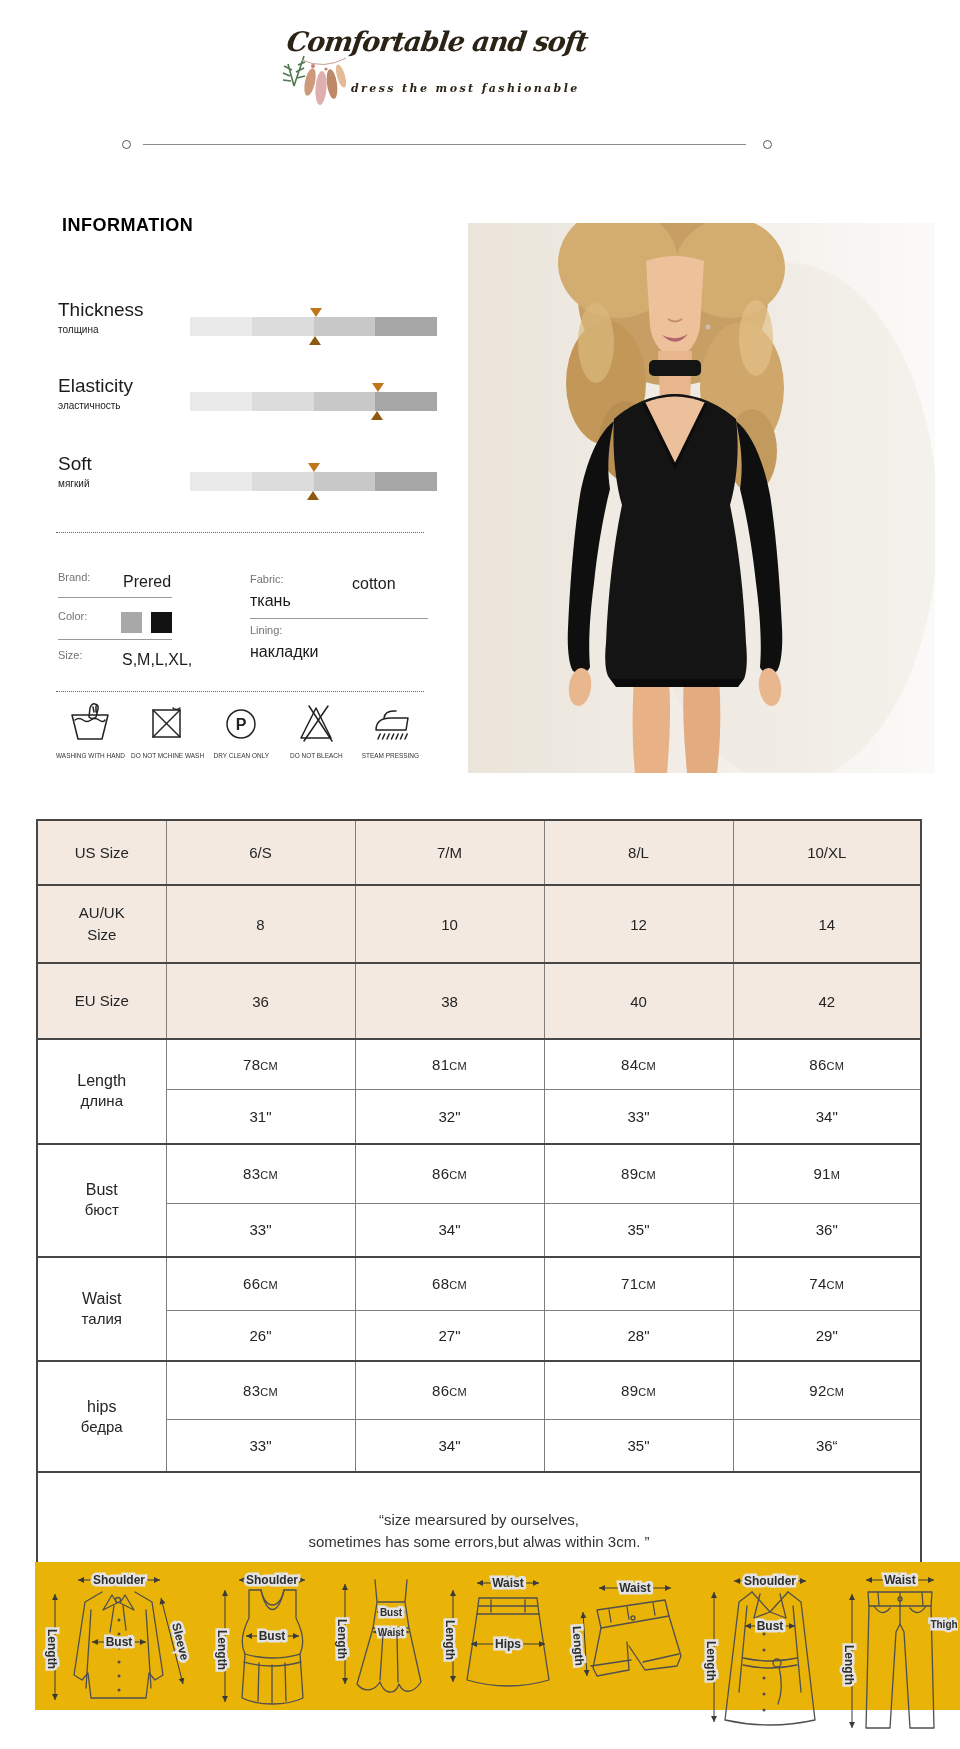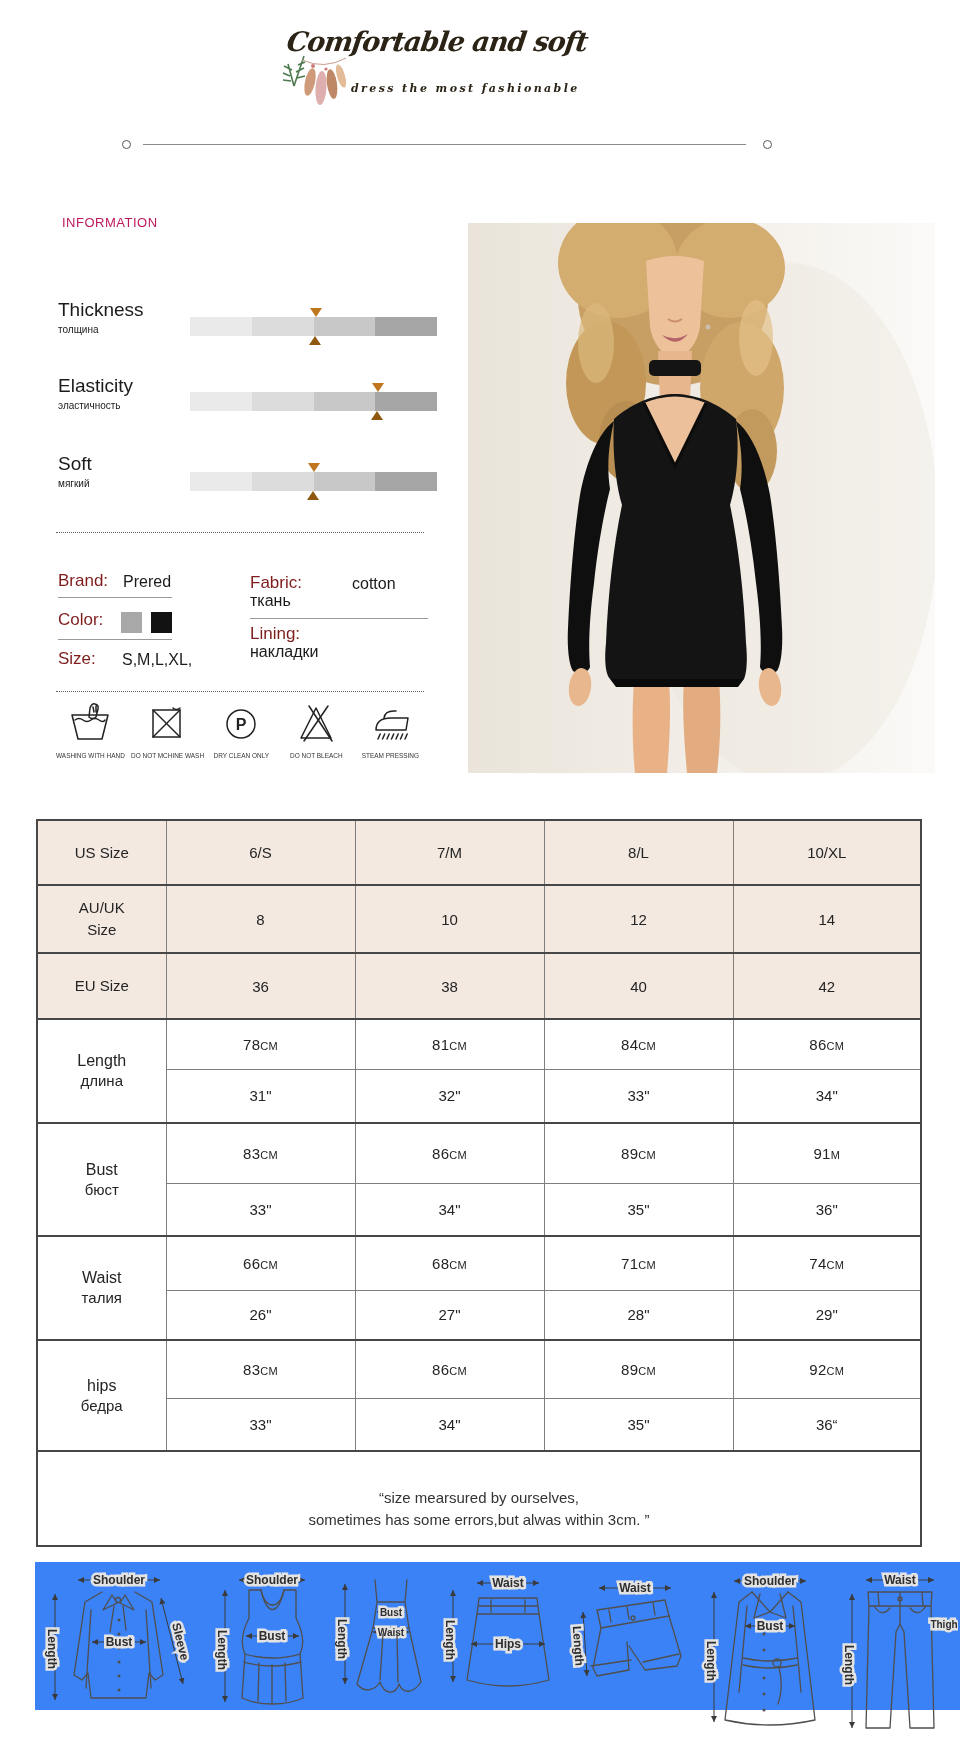--- a/index.html
+++ b/index.html
@@ -10,69 +10,69 @@
     font-family:"DejaVu Serif",serif;font-style:italic;font-weight:bold;
     font-size:27px;letter-spacing:-1px;color:#2b2416;transform:skewX(-8deg);}
   .brand-sub{position:absolute;left:351px;top:82px;white-space:nowrap;
     font-family:"DejaVu Serif",serif;font-style:italic;font-weight:bold;
     font-size:11px;letter-spacing:2.4px;color:#2b2416;}
   .decor{position:absolute;left:280px;top:48px;}
   .top-divider{position:absolute;left:143px;top:144px;width:603px;border-top:1px solid #8a8a8a;}
   .div-circle{position:absolute;top:140px;width:7px;height:7px;border:1px solid #555;border-radius:50%;background:#fff;}
   .div-circle.l{left:122px;} .div-circle.r{left:763px;}
   
-  .info-heading{position:absolute;left:62px;top:215px;font-size:13px;font-weight:normal;
-    letter-spacing:.5px;color:#be185d;}
+  .info-heading{position:absolute;left:62px;top:215px;font-size:18px;font-weight:bold;
+    letter-spacing:.5px;color:#000000;}
   .sl-label{position:absolute;left:58px;width:132px;line-height:20px;color:#1b1b1b;}
   .sl-label .en{font-size:19px;}
   .sl-label .ru{font-size:10px;}
   .sl-bar{position:absolute;left:190px;width:247px;height:19px;display:flex;}
   .sl-bar .seg{flex:1;height:100%;}
   .seg.s1{background:#eaeaea;} .seg.s2{background:#dcdcdc;}
   .seg.s3{background:#c8c8c8;} .seg.s4{background:#a6a6a6;}
   .marker{position:absolute;top:-9px;width:16px;height:37px;margin-left:-8px;}
   .marker::before{content:"";position:absolute;top:0;left:2px;
     border-left:6px solid transparent;border-right:6px solid transparent;border-top:9px solid #c0761d;}
   .marker::after{content:"";position:absolute;bottom:0;left:1px;
     border-left:6px solid transparent;border-right:6px solid transparent;border-bottom:9px solid #8f5a10;}
   .dotline{position:absolute;left:56px;width:368px;border-top:1px dotted #666;}
-  .fld{position:absolute;font-size:17px;color:#7f1d1d;}
+  .fld{position:absolute;font-size:11px;color:#737373;}
   .fldv{position:absolute;font-size:16px;color:#1b1b1b;}
   .uline{position:absolute;border-top:1px solid #9a9a9a;}
   .swatch{position:absolute;width:21px;height:21px;}
   
   .care-row{position:absolute;left:53px;top:701px;width:375px;display:flex;justify-content:space-between;}
   .care-item{width:76px;text-align:center;}
   .care-item svg{display:block;margin:0 auto;}
   .care-label{margin-top:7px;font-size:7px;color:#333;white-space:nowrap;transform:scale(.92);}
   
   .photo{position:absolute;left:468px;top:223px;width:467px;height:550px;}
   
   .size-table{position:absolute;left:36px;top:819px;width:884px;border-collapse:collapse;
     table-layout:fixed;border:2px solid #474747;}
   .size-table td{border:1px solid #7e7e7e;text-align:center;vertical-align:middle;
-    font-size:15px;color:#242424;padding:4px;}
+    font-size:15px;color:#242424;padding:16px;}
   .size-table tr.grp td{border-top:2px solid #474747;}
   .size-table tr.sub td{border-top:1px solid #b3b3b3;}
   .size-table .beige td{background:#f3e9e1;}
   .rlabel{font-size:17px;white-space:pre-line;line-height:22px;}
   .mlabel .en{font-size:16px;line-height:20px;}
   .mlabel .ru{font-size:15px;line-height:20px;}
   .cmv{font-variant:small-caps;letter-spacing:.3px;}
-  .r-us{height:65px;} .r-au{height:68px;} .r-eu{height:66px;}
+  .r-us{height:65px;} .r-au{height:68px;} .r-eu{height:76px;}
   .r-cm1{height:50px;} .r-in1{height:54px;}
   .r-cm2{height:60px;} .r-in2{height:53px;}
   .r-cm3{height:54px;} .r-in3{height:50px;}
   .r-cm4{height:58px;} .r-in4{height:53px;}
   .r-note{height:95px;}
   .note-cell{vertical-align:top;}
   .note-line{font-size:15px;color:#333;line-height:22px;}
   .note-pad{padding-top:20px;}
   
-  .measure-strip{position:absolute;left:35px;top:1562px;width:925px;height:148px;background:#3b82f6;}
+  .measure-strip{position:absolute;left:35px;top:1562px;width:925px;height:148px;background:#eab308;}
   .diagram{position:absolute;top:8px;}
   .dg-text{font-size:12px;font-weight:bold;fill:#2e2e2e;text-anchor:middle;
     paint-order:stroke;stroke:#e3e3e3;stroke-width:5px;font-family:"Liberation Sans",sans-serif;}
   .dg-text.sm{font-size:10px;}
   .dg-line{stroke:#3a3a3a;stroke-width:1;}
   .dg-shape{stroke:#4f4f4f;stroke-width:1.3;fill:none;stroke-linejoin:round;stroke-linecap:round;}
   .care-shape{stroke:#222;stroke-width:1.5;fill:none;stroke-linejoin:round;stroke-linecap:round;}
 </style>
 </head>
 <body>

